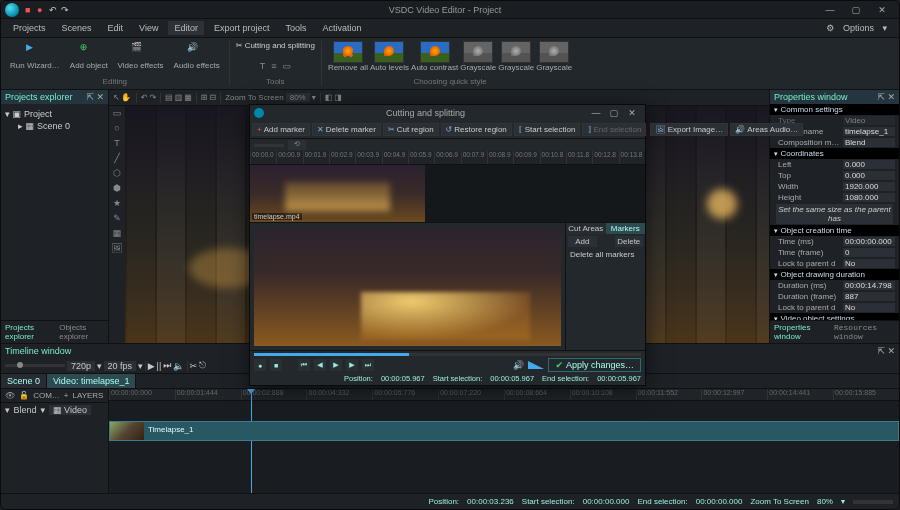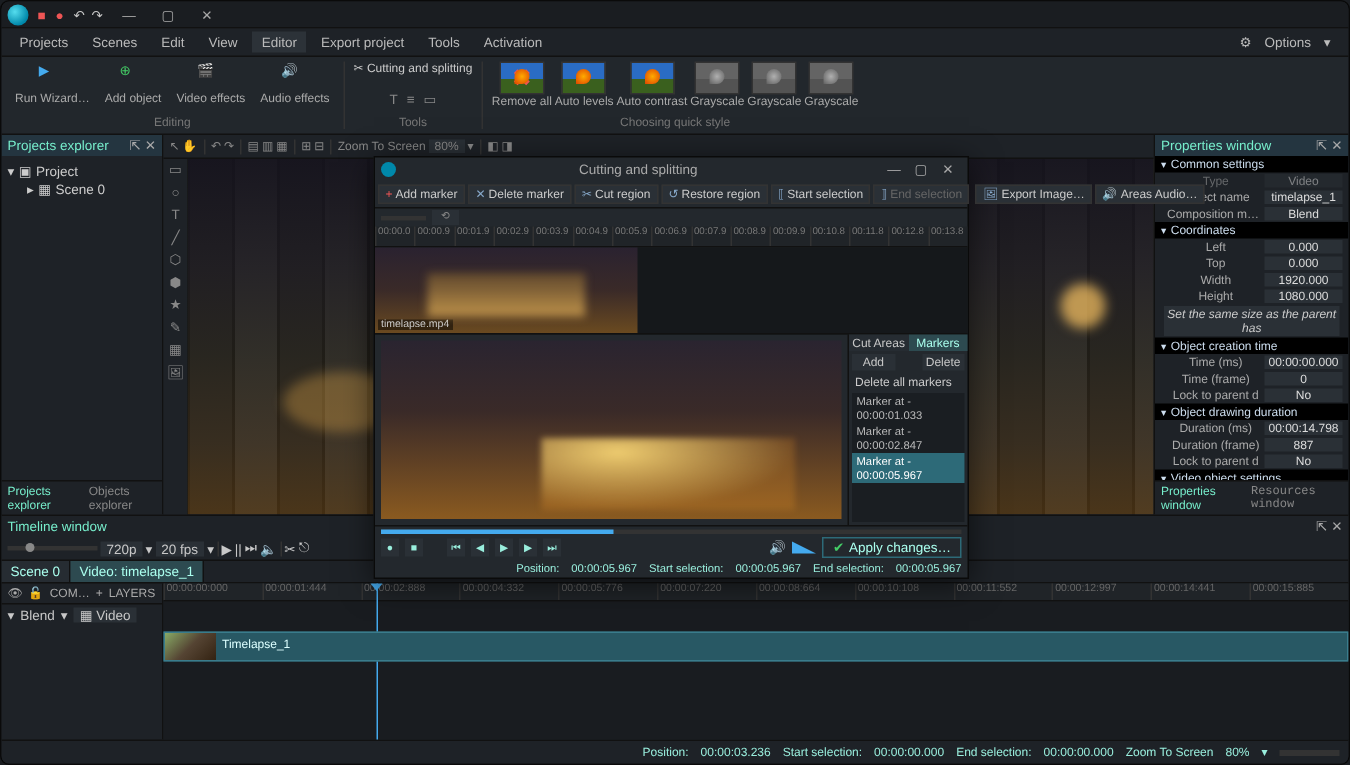--- a/index.html
+++ b/index.html
@@ -42,21 +42,21 @@
   .canvas { flex:1; background:#0c0e10; position:relative; overflow:hidden; }
   .city { position:absolute; inset:0; background:
      linear-gradient(180deg,rgba(20,18,30,0.9)0%,rgba(25,22,35,0.7)30%,rgba(30,25,30,0.5)55%,rgba(60,40,30,0.5)80%,rgba(90,55,20,0.6)100%),
      repeating-linear-gradient(90deg,#221 0 2px,#332 2px 30px,#221 30px 32px,#443 32px 60px);
   }
   .city .glow { position:absolute; border-radius:50%; filter:blur(4px); }
   .rightpanel { width:130px; background:#1e2227; border-left:1px solid #111; display:flex; flex-direction:column; }
   .props { flex:1; overflow:hidden; font-size:8px; }
   .section { background:#000000; color:#cde; padding:1px 4px; display:flex; align-items:center; gap:3px; }
   .section::before { content:"▾"; font-size:7px; }
-  .prop-row { display:flex; padding:1px 4px 1px 8px; align-items:center;text-align:center; }
+  .prop-row { display:flex; padding:1px 4px 1px 8px; align-items:center; }
   .prop-row .k { flex:1; color:#aaa; white-space:nowrap; overflow:hidden; text-overflow:ellipsis; }
   .prop-row .v { width:52px; background:#2a3036; padding:0 2px; color:#ddd; white-space:nowrap; overflow:hidden; }
   .prop-btn { background:#2a3036; text-align:center; padding:1px 2px; margin:1px 6px; color:#ccc; font-size:8px;font-style:italic; }
   .right-tabs { display:flex; font-size:8px; border-top:1px solid #111; }
   .right-tabs span { padding:2px 4px; color:#7ec; }
   .right-tabs span.dim { color:#888;font-family:Liberation Mono, monospace; }
   .bottom { height:150px; background:#1e2227; border-top:1px solid #111; display:flex; flex-direction:column; }
   .tl-hdr { display:flex; align-items:center; gap:2px; padding:2px 4px; background:#1e2227; font-size:9px; border-bottom:1px solid #111; }
   .tl-hdr .zoom-sl { width:60px; height:3px; background:#333; position:relative; }
   .tl-hdr .zoom-sl::after { content:""; position:absolute; width:6px; height:6px; background:#888; border-radius:50%; top:-2px; left:20%; }
@@ -112,20 +112,21 @@
 </style>
 </head>
 <body>
 
 <div class="win">
   <div class="titlebar">
     <div class="logo"></div>
     <div class="tb-icons">
       <span style="color:#e55">■</span><span style="color:#e55">●</span><span>↶</span><span>↷</span>
     </div>
+    <div class="title">VSDC Video Editor - Project</div>
     <div class="winbtn">—</div>
     <div class="winbtn">▢</div>
     <div class="winbtn">✕</div>
   </div>
 
   <div class="menubar">
     <span>Projects</span>
     <span>Scenes</span>
     <span>Edit</span>
     <span>View</span>
@@ -499,25 +500,20 @@
       <div class="d-side">
         <div class="tabs">
           <span>Cut Areas</span>
           <span class="act">Markers</span>
         </div>
         <div class="btns">
           <span>Add</span>
           <span>Delete</span>
         </div>
         <div class="linkbtn">Delete all markers</div>
-        <div class="list" id="marker-list">
-            <div>Marker at - 00:00:01.033</div>
-            <div>Marker at - 00:00:02.847</div>
-            <div class="sel">Marker at - 00:00:05.967</div>
-          </div>
       </div>
     </div>
     <div class="d-bottom">
       <div style="height:3px;background:#333;position:relative">
           <div style="position:absolute;left:0;width:40%;height:100%;background:#4ae"></div>
         </div>
       <div class="ctrls">
         <span class="pb ic-red">●</span>
         <span class="pb">■</span>
         <span style="width:8px"></span>

